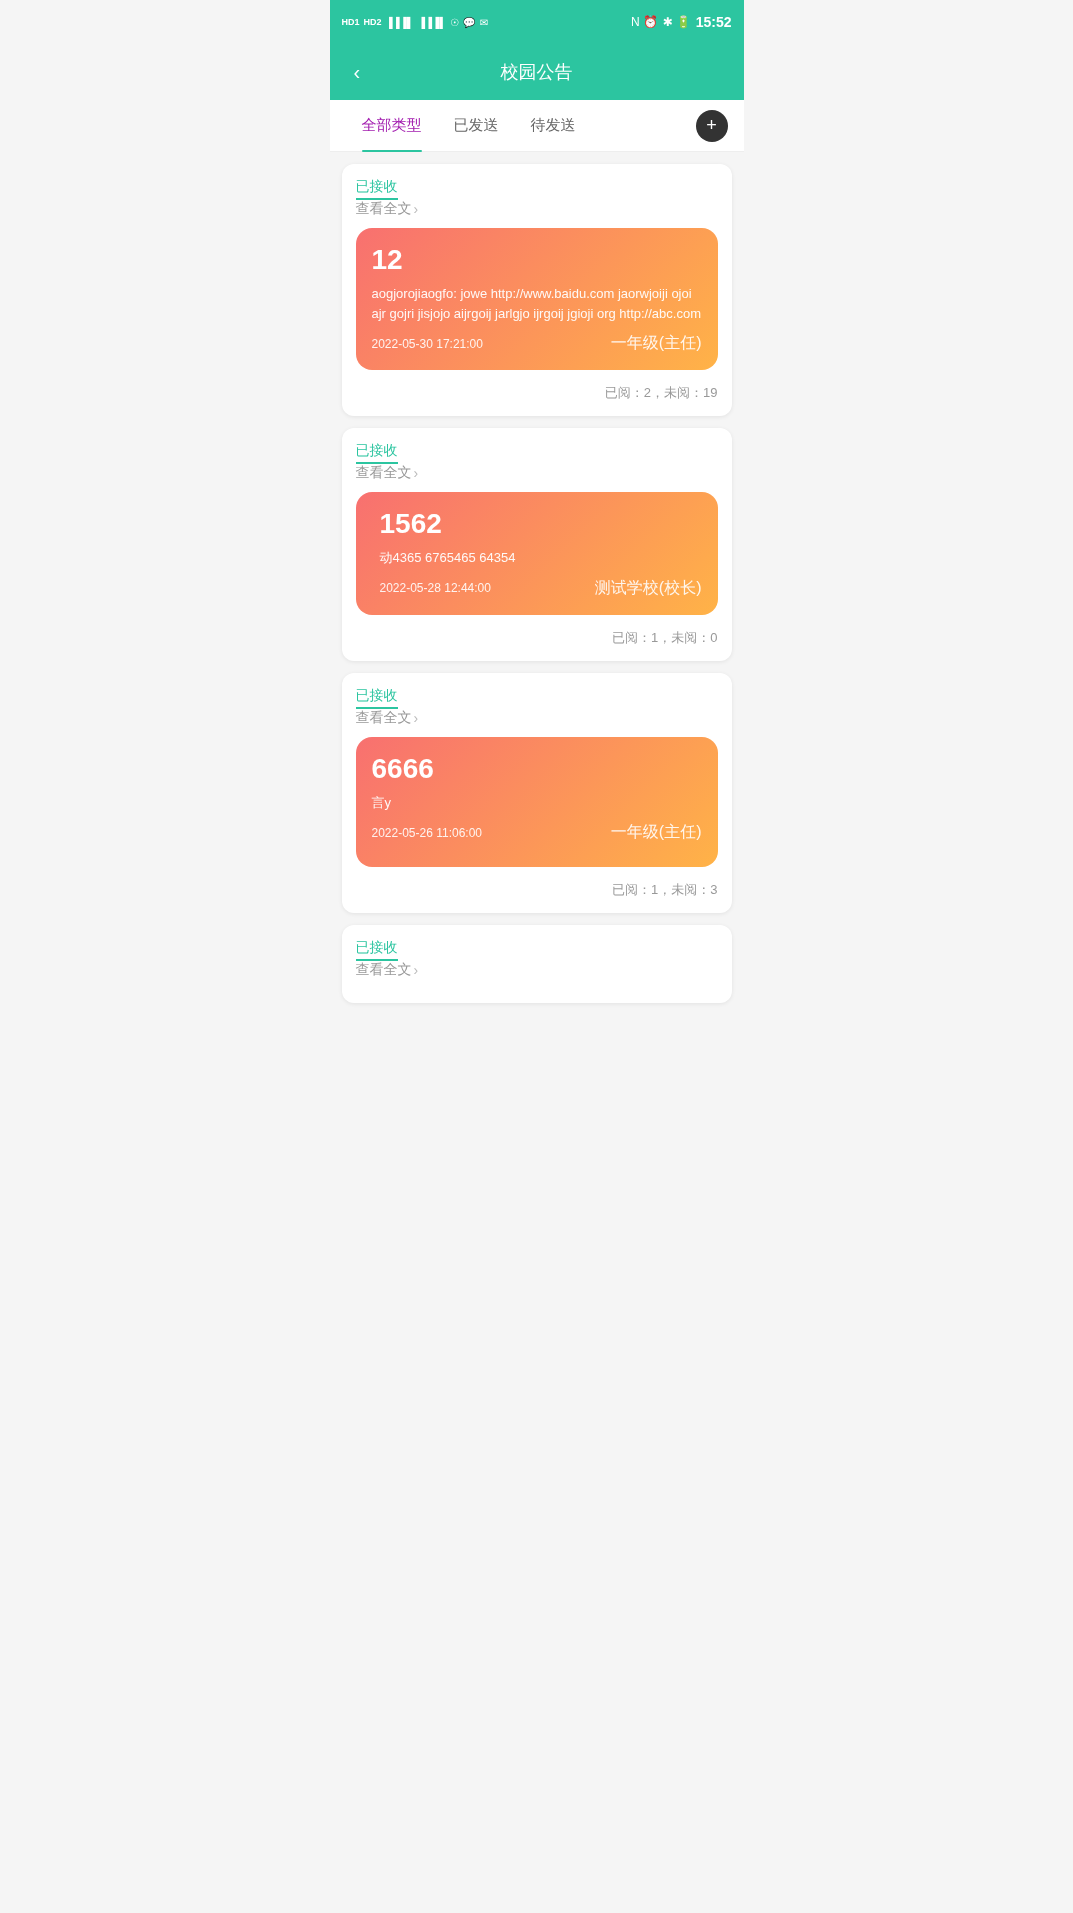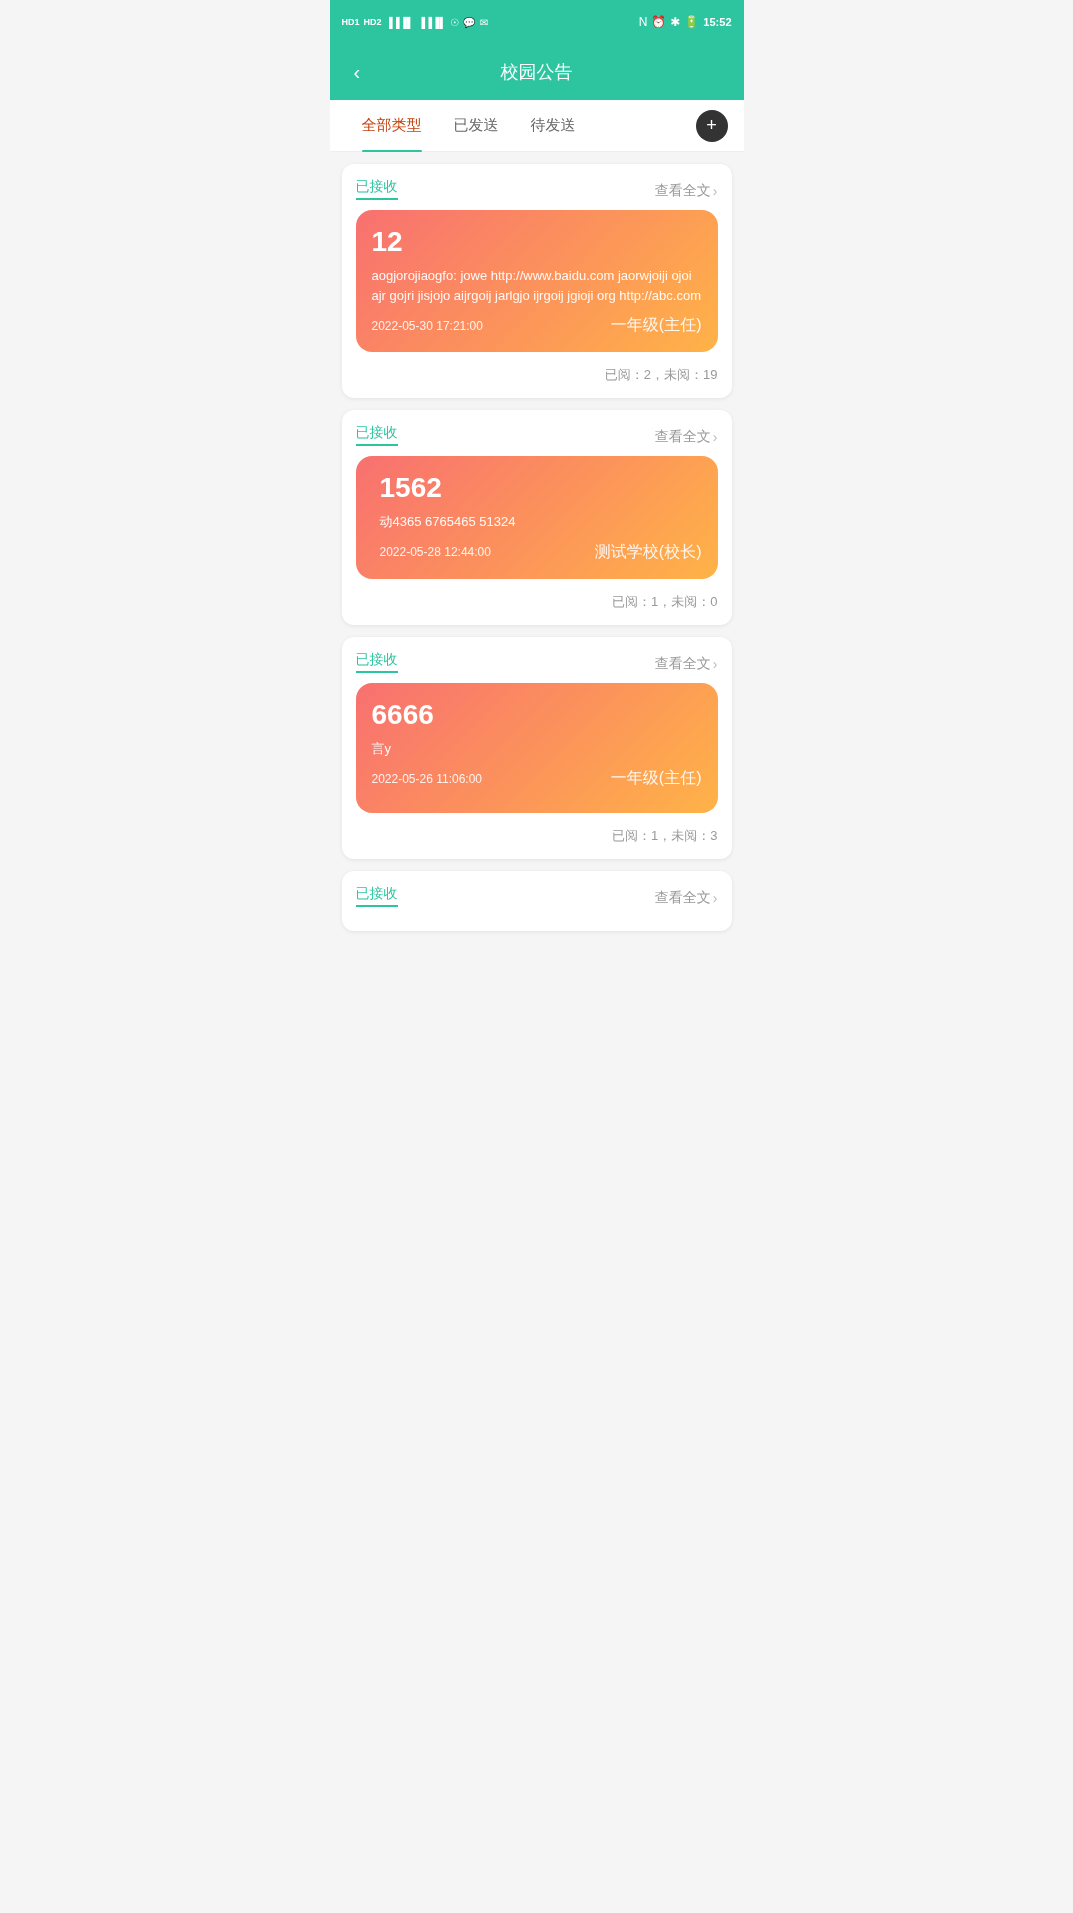--- a/index.html
+++ b/index.html
@@ -41,21 +41,21 @@
       color: white;
       font-weight: 500;
     }
 
     .status-icon {
       color: white;
       font-size: 10px;
     }
 
     .time-text {
-      font-size: 11px;
+      font-size: 14px;
       font-weight: 600;
       color: white;
     }
 
     
     .header {
       background: #2cc5a0;
       height: 56px;
       display: flex;
       align-items: center;
@@ -95,21 +95,21 @@
       display: flex;
       align-items: center;
       justify-content: center;
       font-size: 15px;
       color: #666;
       cursor: pointer;
       position: relative;
     }
 
     .tab-item.active {
-      color: #c2410c;
+      color: #a21caf;
       font-weight: 500;
     }
 
     .tab-item.active::after {
       content: '';
       position: absolute;
       bottom: 0;
       left: 16px;
       right: 16px;
       height: 2px;
@@ -143,23 +143,24 @@
     
     .announcement-card {
       background: white;
       border-radius: 12px;
       padding: 14px 14px;
       box-shadow: 0 1px 4px rgba(0,0,0,0.08);
     }
 
     .card-header {
       display: flex;
-      align-items: flex-end;
+      align-items: flex-start;
       justify-content: space-between;
       margin-bottom: 10px;
+      flex-direction: column;
     }
 
     .card-status {
       color: #2cc5a0;
       font-size: 14px;
       font-weight: 500;
       border-bottom: 2px solid #2cc5a0;
       padding-bottom: 2px;
     }
 
@@ -285,21 +286,21 @@
   <div class="announcement-card">
     <div class="card-header">
       <span class="card-status">已接收</span>
       <div class="card-view-all">
         <span>查看全文</span>
         <span class="chevron">›</span>
       </div>
     </div>
     <div class="announcement-banner" style="background: linear-gradient(135deg, #f87070 0%, #ffb347 100%); min-height: 120px; padding-left: 24px;">
       <div class="banner-number">1562</div>
-      <div class="banner-content">动4365 6765465 51324</div>
+      <div class="banner-content">动4365 6765465 64354</div>
       <div class="banner-footer">
         <span class="banner-date">2022-05-28 12:44:00</span>
         <span class="banner-sender">测试学校(校长)</span>
       </div>
     </div>
     <div class="read-stats">已阅：1，未阅：0</div>
   </div>
 
   <div class="announcement-card">
     <div class="card-header">

